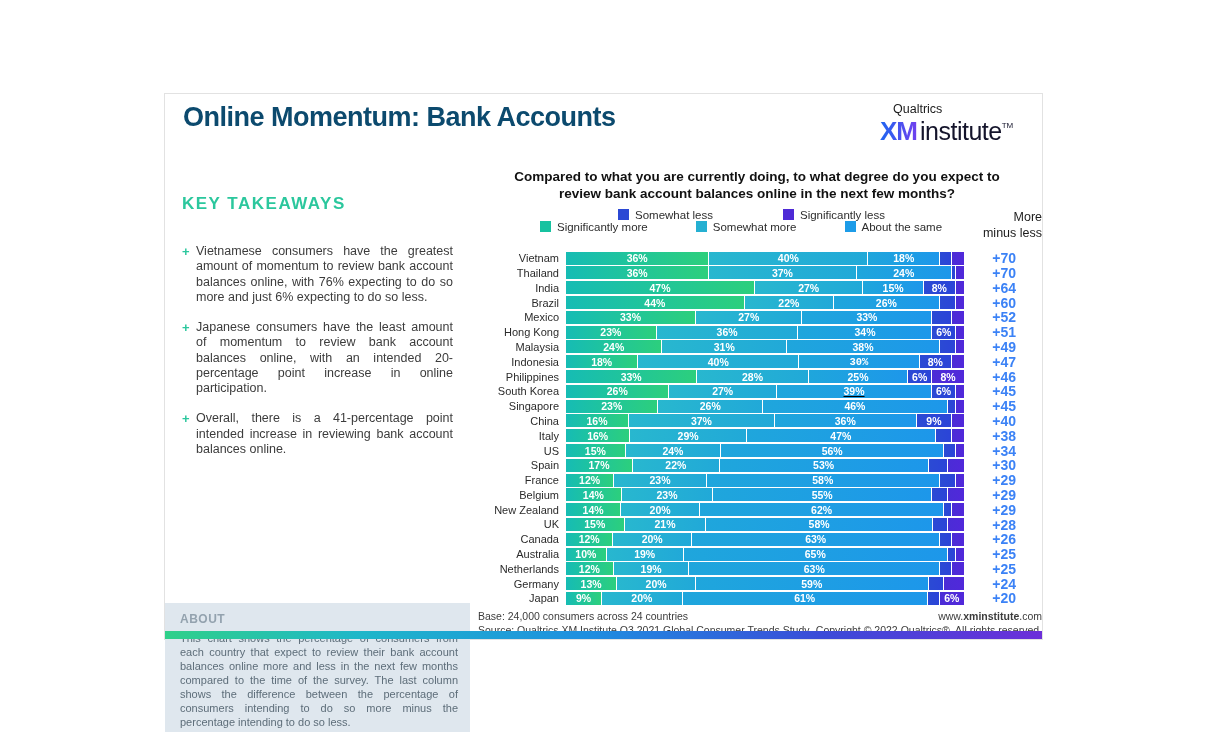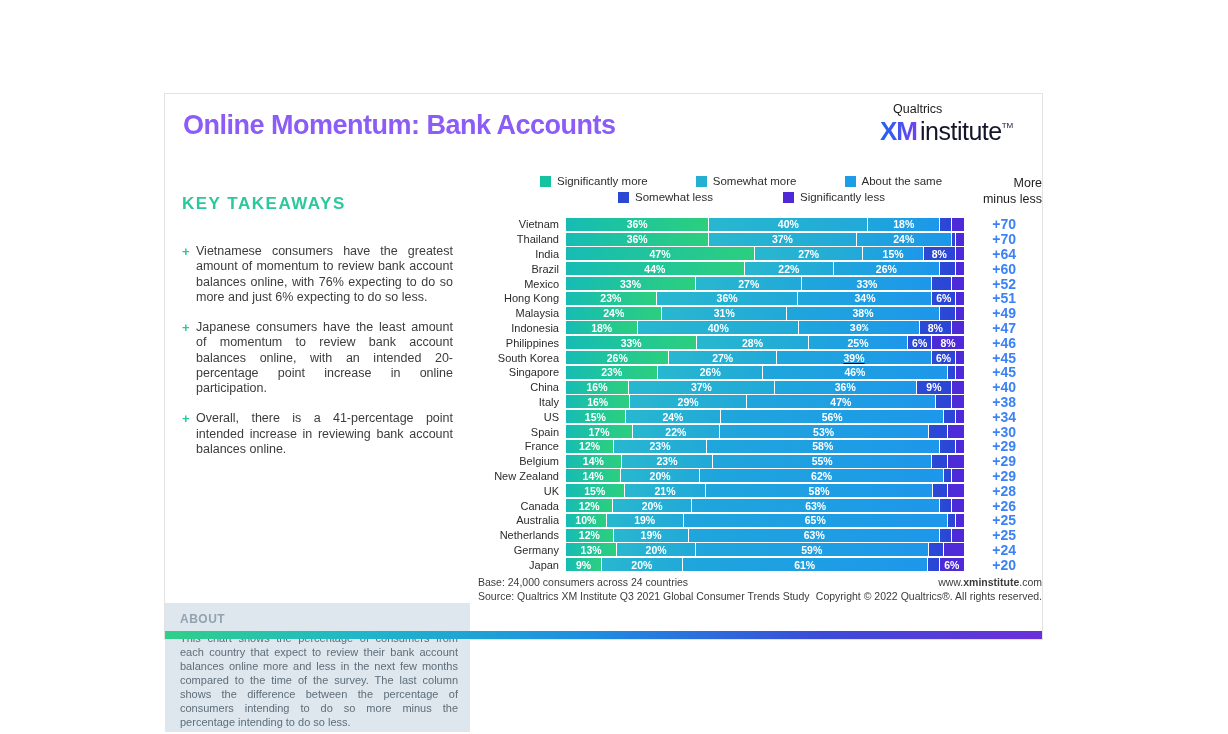--- a/index.html
+++ b/index.html
@@ -3,22 +3,22 @@
 <meta charset="utf-8">
 <style>
   * { margin:0; padding:0; box-sizing:border-box; }
   html,body { width:1228px; height:734px; background:#ffffff; font-family:"Liberation Sans", sans-serif; }
   #canvas { position:relative; width:1228px; height:734px; background:#fff; overflow:hidden; }
 
   .panel { position:absolute; left:164px; top:93px; width:879px; height:547px;
            background:#fff; border:1px solid #e2e2e2; }
 
   
-  .main-title { position:absolute; left:18px; top:16px; font-size:27px; font-weight:bold;
-                letter-spacing:-0.5px; color:#8b5cf6; }
+  .main-title { position:absolute; left:18px; top:8px; font-size:27px; font-weight:bold;
+                letter-spacing:-0.5px; color:#0c4a6e; }
   .logo { position:absolute; right:14px; top:8px; text-align:left; width:148px; }
   .logo-top { font-size:12.5px; color:#1a1a1a; margin-left:13px; }
   .logo-line { display:flex; align-items:baseline; }
   .logo-xm { font-size:26px; font-weight:bold; letter-spacing:-1px;
              background:linear-gradient(90deg,#1e66f0,#7040ee);
              -webkit-background-clip:text; background-clip:text; color:transparent; }
   .logo-inst { font-size:25px; font-weight:400; color:#14142b; letter-spacing:-0.5px; margin-left:3px; }
   .logo-tm { font-size:8px; color:#14142b; vertical-align:top; position:relative; top:-12px; }
 
   
@@ -96,46 +96,50 @@
             <span class="tk-text">Overall, there is a 41-percentage point intended increase in reviewing bank account balances online.</span>
           </li>
         </ul>
       <div class="about-box">
         <div class="about-head">ABOUT</div>
         <div class="about-text">This chart shows the percentage of consumers from each country that expect to review their bank account balances online more and less in the next few months compared to the time of the survey. The last column shows the difference between the percentage of consumers intending to do so more minus the percentage intending to do so less.</div>
       </div>
     </div>
 
     <div class="chart-col">
+      <div class="q-title">
+        <div>Compared to what you are currently doing, to what degree do you expect to</div>
+        <div>review bank account balances online in the next few months?</div>
+      </div>
 
       <div class="legend-wrap">
+        <div class="legend-row legend-row-2" id="legend-row-2">
+            <span class="legend-item">
+              <span class="swatch" style="background: rgb(43, 72, 212);"></span>
+              <span>Somewhat less</span>
+            </span>
+            <span class="legend-item">
+              <span class="swatch" style="background: rgb(78, 42, 214);"></span>
+              <span>Significantly less</span>
+            </span>
+          </div>
         <div class="legend-row legend-row-1" id="legend-row-1">
             <span class="legend-item">
               <span class="swatch" style="background: rgb(23, 194, 160);"></span>
               <span>Significantly more</span>
             </span>
             <span class="legend-item">
               <span class="swatch" style="background: rgb(37, 176, 210);"></span>
               <span>Somewhat more</span>
             </span>
             <span class="legend-item">
               <span class="swatch" style="background: rgb(29, 156, 232);"></span>
               <span>About the same</span>
             </span>
           </div>
-        <div class="legend-row legend-row-2" id="legend-row-2">
-            <span class="legend-item">
-              <span class="swatch" style="background: rgb(43, 72, 212);"></span>
-              <span>Somewhat less</span>
-            </span>
-            <span class="legend-item">
-              <span class="swatch" style="background: rgb(78, 42, 214);"></span>
-              <span>Significantly less</span>
-            </span>
-          </div>
         <div class="diff-header">
           <div>More</div>
           <div>minus less</div>
         </div>
       </div>
 
       <div class="rows" id="chart-rows">
           <div class="chart-row">
             <div class="country">Vietnam</div>
             <div class="bar-track">

